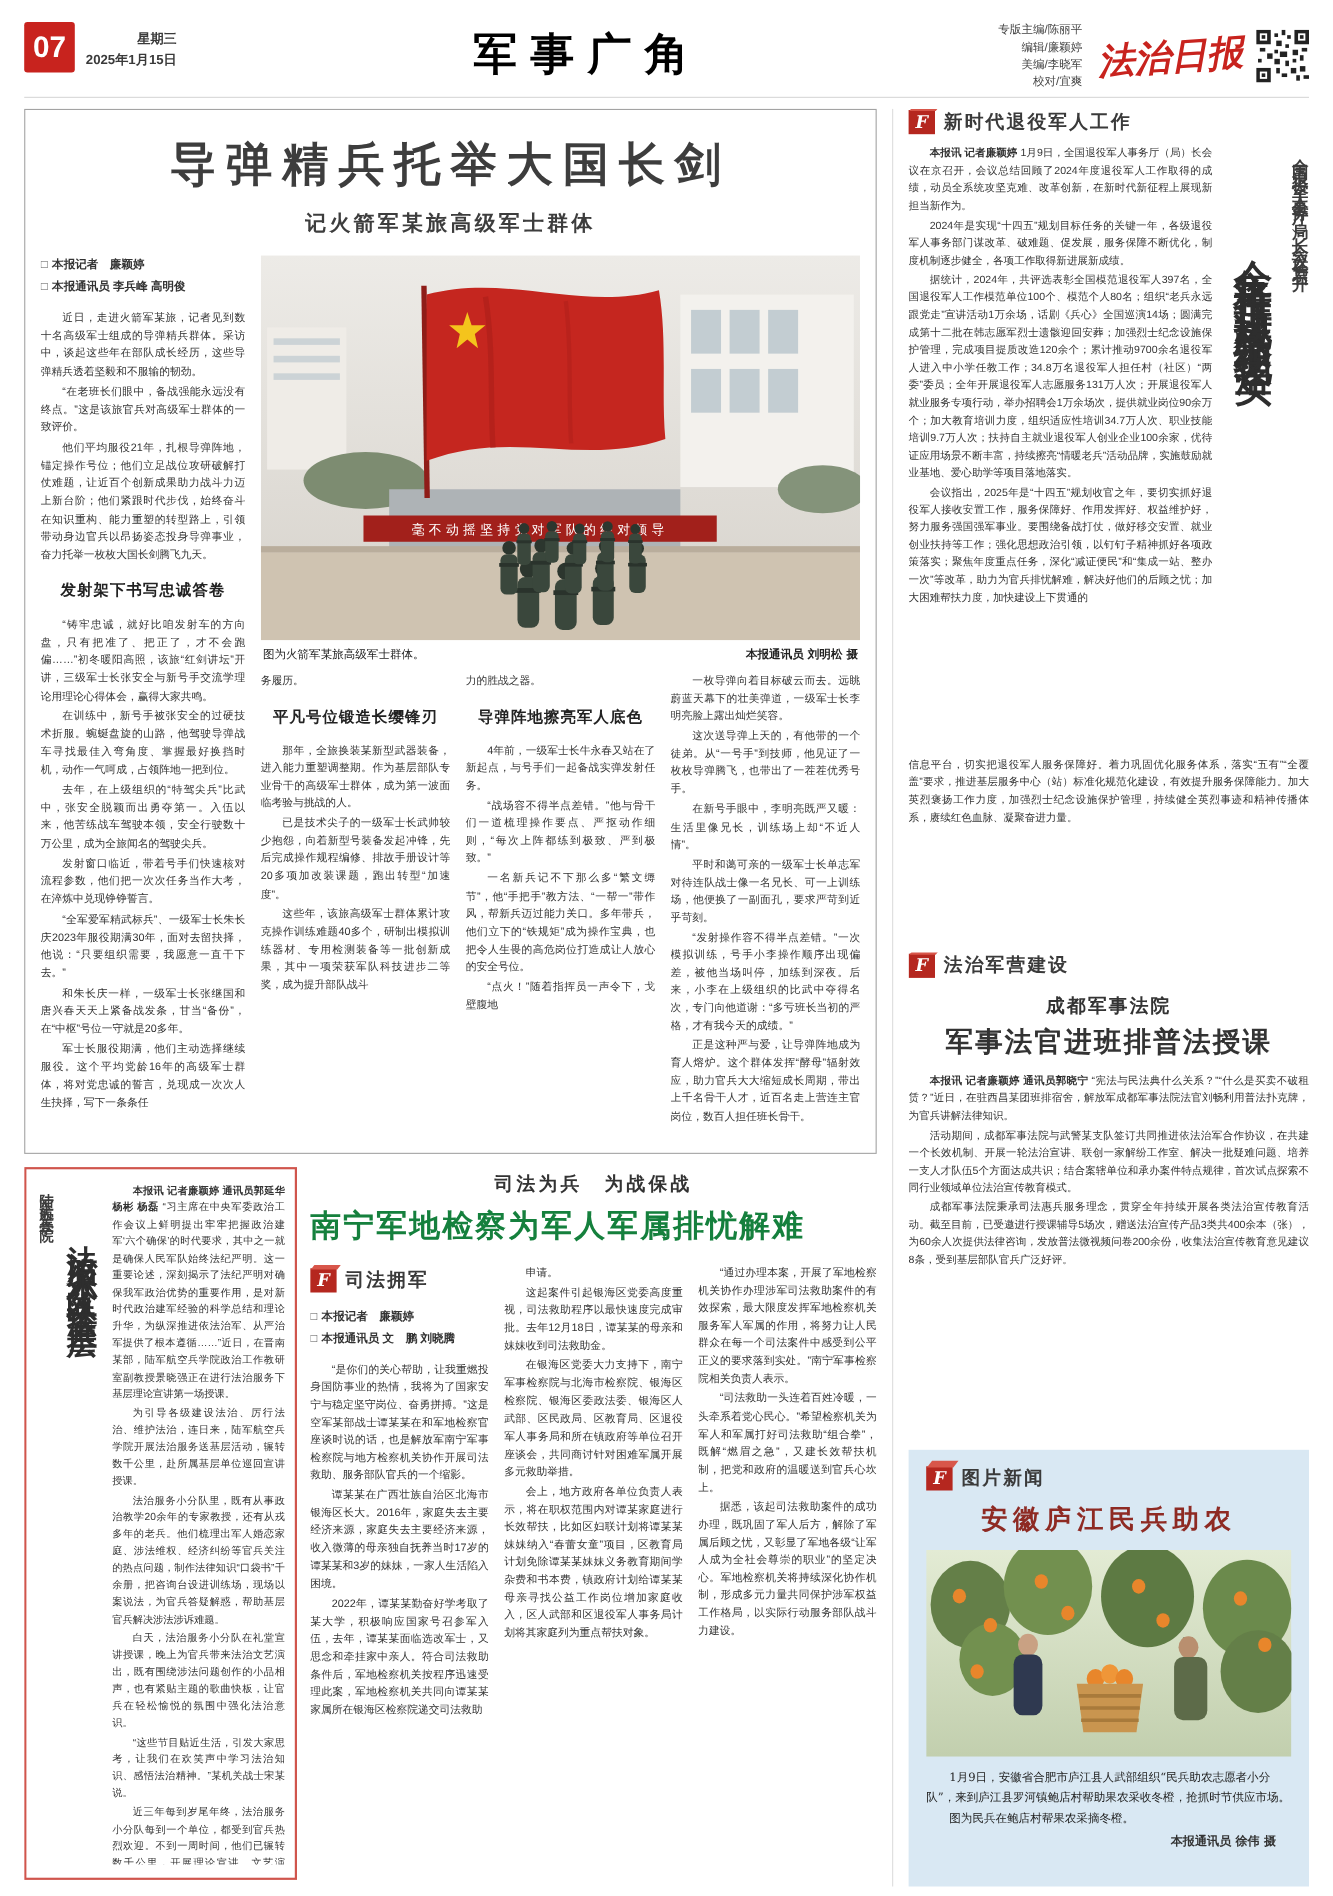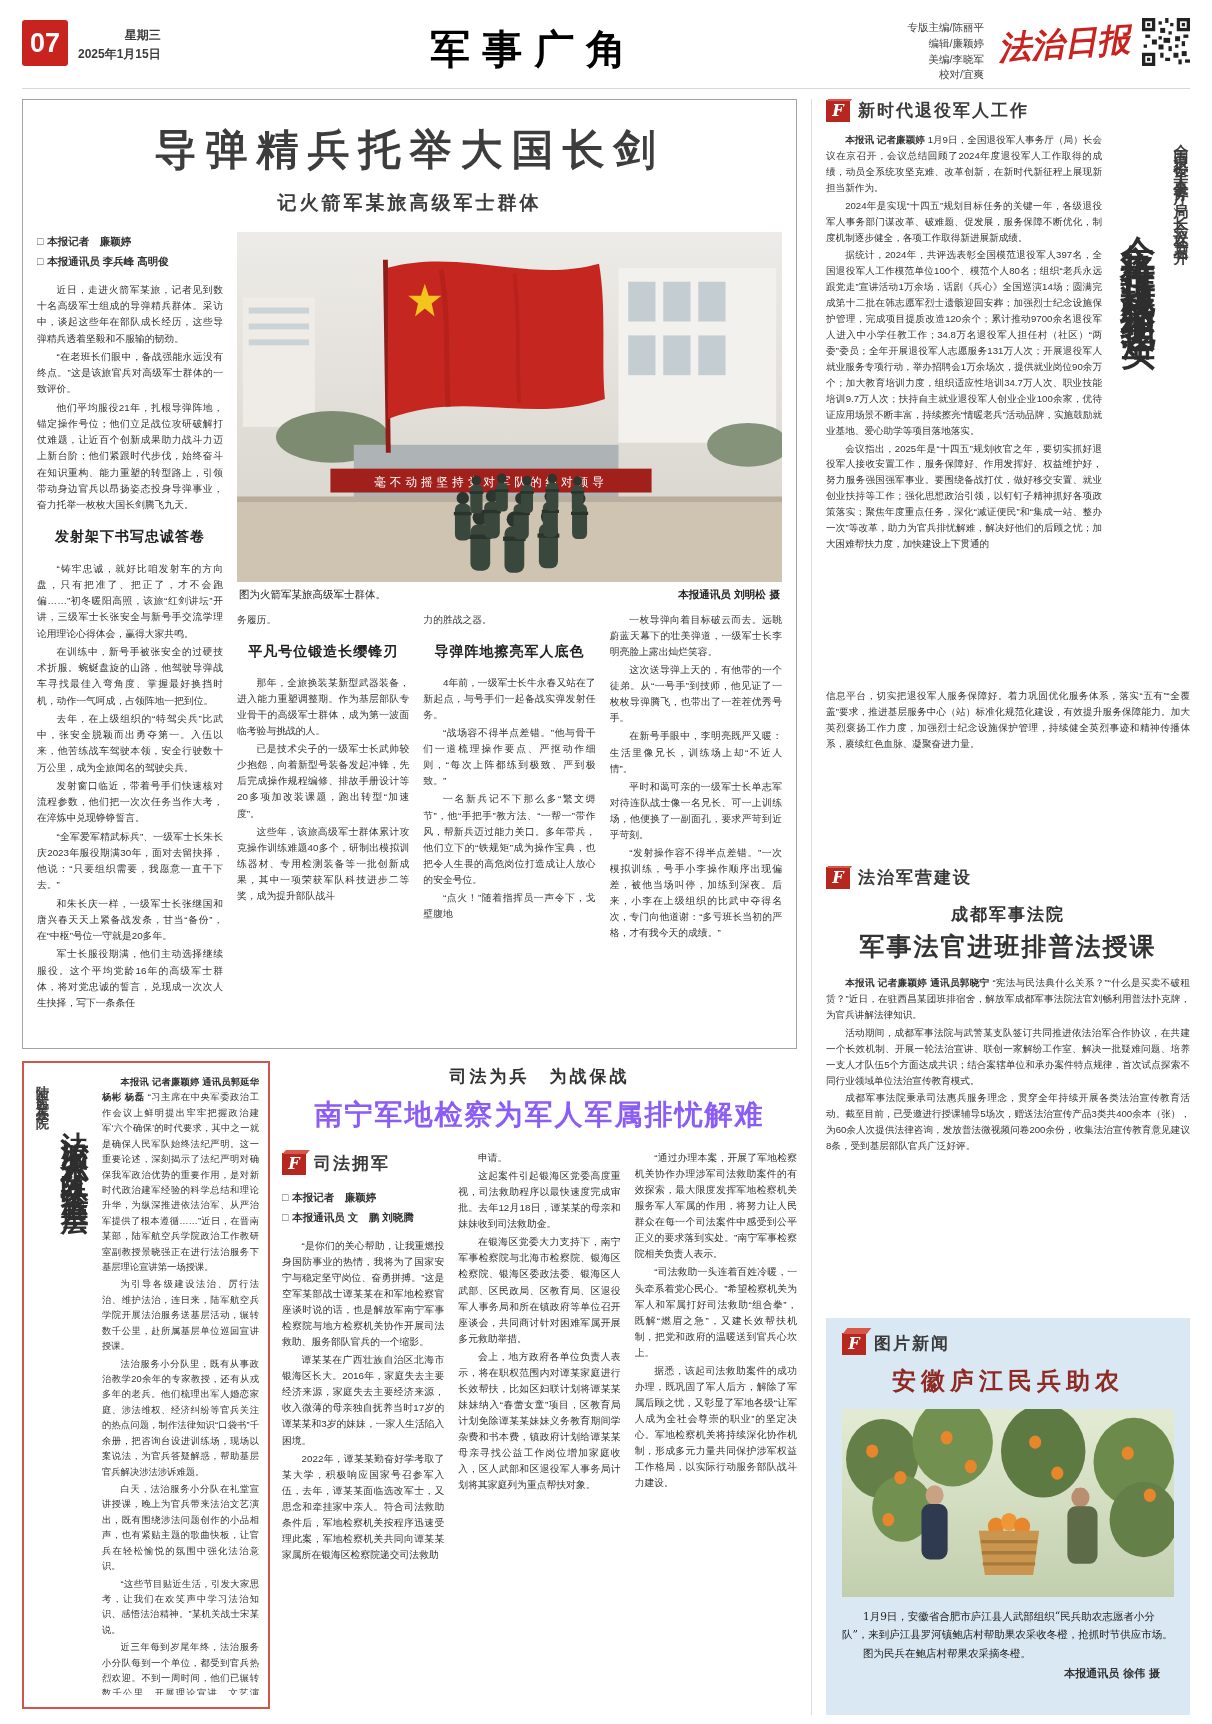--- a/index.html
+++ b/index.html
@@ -7,21 +7,21 @@
     font-family:"Liberation Sans","DejaVu Sans",sans-serif; color:#333; }
   .page { width:1212px; height:1724px; padding:14px 22px; position:relative; }
 
   
   .topbar { display:flex; justify-content:space-between; align-items:flex-start; height:70px; }
   .tb-left { display:flex; align-items:flex-start; gap:10px; padding-top:6px;text-align:right;}
   .pagenum { width:46px; height:46px; background:#c8231e; color:#fff; font-weight:bold;
     font-size:27px; display:flex; align-items:center; justify-content:center; border-radius:3px;}
   .dateblock { font-size:12px; font-weight:bold; color:#3a3a3a; line-height:1.6; padding-top:6px;}
   .section-title { font-size:40px; font-weight:bold; color:#000000; letter-spacing:12px; padding-top:8px; }
-  .tb-right { display:flex; align-items:flex-start; gap:8px; padding-top:4px;}
+  .tb-right { display:flex; align-items:center; gap:8px; padding-top:4px;}
   .credits { font-size:10.5px; color:#444; text-align:right; line-height:1.5; padding-top:2px;}
   .brand { font-family:"DejaVu Serif","Liberation Serif",serif; font-style:italic; font-weight:bold;
     color:#c8231e; font-size:33px; transform:rotate(-4deg); margin:4px 4px 0 6px; white-space:nowrap;}
   .qr { width:48px; height:48px; }
   .toprule { border-top:1px solid #d8d8d8; margin:4px 0 10px; }
 
   
   .content { display:flex; gap:14px; height:1616px; }
   .left-col { width:775px; flex:none; }
   .right-col { flex:1; border-left:1px solid #ddd; padding-left:14px; overflow:hidden;}
@@ -48,21 +48,21 @@
   .bottom-row { display:flex; gap:12px; margin-top:12px; height:648px; overflow:hidden;}
   .red-box { width:248px; flex:none; border:2px solid #d0554d; padding:12px 9px; display:flex; gap:9px; overflow:hidden;}
   .v-titles { writing-mode:vertical-rl; flex:none; }
   .vh-big { display:block; font-size:28px; font-weight:bold; color:#2e2e2e; letter-spacing:7px; padding-top:34px; margin-left:4px;}
   .vh-kick { display:block; font-size:13px; font-weight:bold; color:#3c3c3c; letter-spacing:5px; }
   .rb-text { flex:1; font-size:9.3px; line-height:1.66; text-align:justify; overflow:hidden;}
   .lead { font-weight:bold; }
 
   .nanning { flex:1; overflow:hidden; padding-top:4px;}
   .nn-kick { text-align:center; font-size:17px; font-weight:bold; letter-spacing:3px; color:#333; margin-bottom:8px;}
-  .nn-head { text-align:center; font-size:28px; font-weight:bold; letter-spacing:2px; color:#8b5cf6; margin-bottom:16px;}
+  .nn-head { text-align:left; font-size:28px; font-weight:bold; letter-spacing:2px; color:#15803d; margin-bottom:16px;}
   .nn-cols { display:flex; gap:14px; height:556px; overflow:hidden;}
   .nn-col { flex:1; font-size:9.8px; line-height:1.64; text-align:justify; overflow:hidden;}
   .nn-col .byline { margin:8px 0 10px; }
 
   
   .f-header { display:flex; align-items:center; margin-bottom:10px; }
   .f-cube { width:24px; height:22px; background:#b5271f; color:#fff; font-weight:bold; font-style:italic;
     font-family:"DejaVu Serif",serif; font-size:16px; display:flex; align-items:center; justify-content:center;
     position:relative; margin-right:8px; flex:none;}
   .f-cube::before { content:""; position:absolute; top:-5px; left:3px; width:100%; height:6px;
@@ -301,20 +301,21 @@
                   </div>
               </div>
               <div class="ucol bodytext">
                 <div>
 
                 <p>一枚导弹向着目标破云而去。远眺蔚蓝天幕下的壮美弹道，一级军士长李明亮脸上露出灿烂笑容。</p>
                     <p>这次送导弹上天的，有他带的一个徒弟。从“一号手”到技师，他见证了一枚枚导弹腾飞，也带出了一茬茬优秀号手。</p>
                     <p>在新号手眼中，李明亮既严又暖：生活里像兄长，训练场上却“不近人情”。</p>
                     <p>平时和蔼可亲的一级军士长单志军对待连队战士像一名兄长、可一上训练场，他便换了一副面孔，要求严苛到近乎苛刻。</p>
                     <p>“发射操作容不得半点差错。”一次模拟训练，号手小李操作顺序出现偏差，被他当场叫停，加练到深夜。后来，小李在上级组织的比武中夺得名次，专门向他道谢：“多亏班长当初的严格，才有我今天的成绩。”</p>
+                    <p>正是这种严与爱，让导弹阵地成为育人熔炉。这个群体发挥“酵母”辐射效应，助力官兵大大缩短成长周期，带出上千名骨干人才，近百名走上营连主官岗位，数百人担任班长骨干。</p>
                   </div>
               </div>
             </div>
           </div>
         </div>
       </article>
 
       <div class="bottom-row">
 
         <aside class="red-box">

